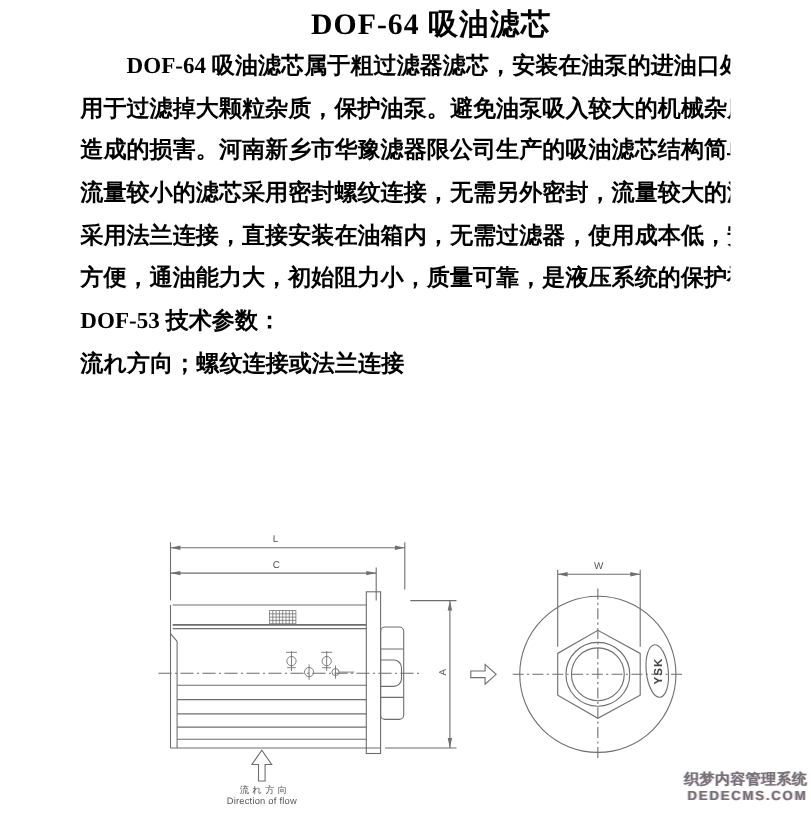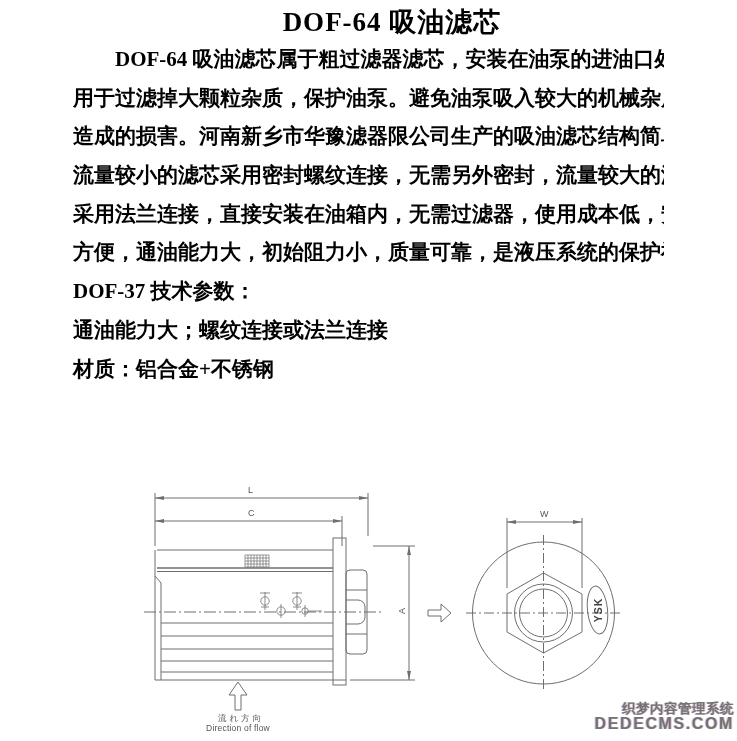--- a/index.html
+++ b/index.html
@@ -25,44 +25,43 @@
   .pline{height:38.7px;text-align:left;white-space:nowrap;}
   .drawing{position:absolute;left:130px;top:480px;}
   .watermark{
     position:absolute;right:3px;top:701px;width:200px;
     text-align:right;color:#737373;
     font-family:"Liberation Sans","DejaVu Sans",sans-serif;
     line-height:15px;
     text-shadow:1px 0 rgba(190,60,60,0.28),-1px 0 rgba(60,80,190,0.28);
   }
   .wm-cn{font-size:13.5px;font-weight:bold;letter-spacing:0.5px;}
-  .wm-en{font-size:16px;font-weight:bold;letter-spacing:1.6px;}
+  .wm-en{font-size:12px;font-weight:bold;letter-spacing:1.6px;}
   svg text{
     font-family:"Liberation Sans","DejaVu Sans",sans-serif;
     fill:#555;font-size:9px;
   }
   svg .brand-text{font-size:10.5px;font-weight:bold;letter-spacing:1px;fill:#444;}
   svg .flow-jp{font-size:8.5px;letter-spacing:3px;}
   svg .flow-en{font-size:8.5px;letter-spacing:0.2px;}
 </style>
 </head>
 <body>
 
 <div class="page-title">DOF-64 吸油滤芯</div>
 
 <div class="text-col">
   <div class="jline indent">DOF-64 吸油滤芯属于粗过滤器滤芯，安装在油泵的进油口处，</div>
   <div class="jline">用于过滤掉大颗粒杂质，保护油泵。避免油泵吸入较大的机械杂质而</div>
   <div class="jline">造成的损害。河南新乡市华豫滤器限公司生产的吸油滤芯结构简单，</div>
   <div class="jline">流量较小的滤芯采用密封螺纹连接，无需另外密封，流量较大的滤芯</div>
   <div class="jline">采用法兰连接，直接安装在油箱内，无需过滤器，使用成本低，安装</div>
   <div class="jline">方便，通油能力大，初始阻力小，质量可靠，是液压系统的保护神。</div>
-  <div class="pline">DOF-37 技术参数：</div>
-  <div class="pline">通油能力大；螺纹连接或法兰连接</div>
-  <div class="pline">材质：铝合金+不锈钢</div>
+  <div class="pline">DOF-53 技术参数：</div>
+  <div class="pline">流れ方向；螺纹连接或法兰连接</div>
 </div>
 
 <div class="drawing">
 <svg width="560" height="258" viewBox="0 0 560 258" xmlns="http://www.w3.org/2000/svg" stroke="#6e6e6e" stroke-width="1" fill="none">
 
   <g>
 
     <g>
       <line x1="25" y1="13" x2="25" y2="66"></line>
       <line x1="238" y1="13" x2="238" y2="56"></line>

